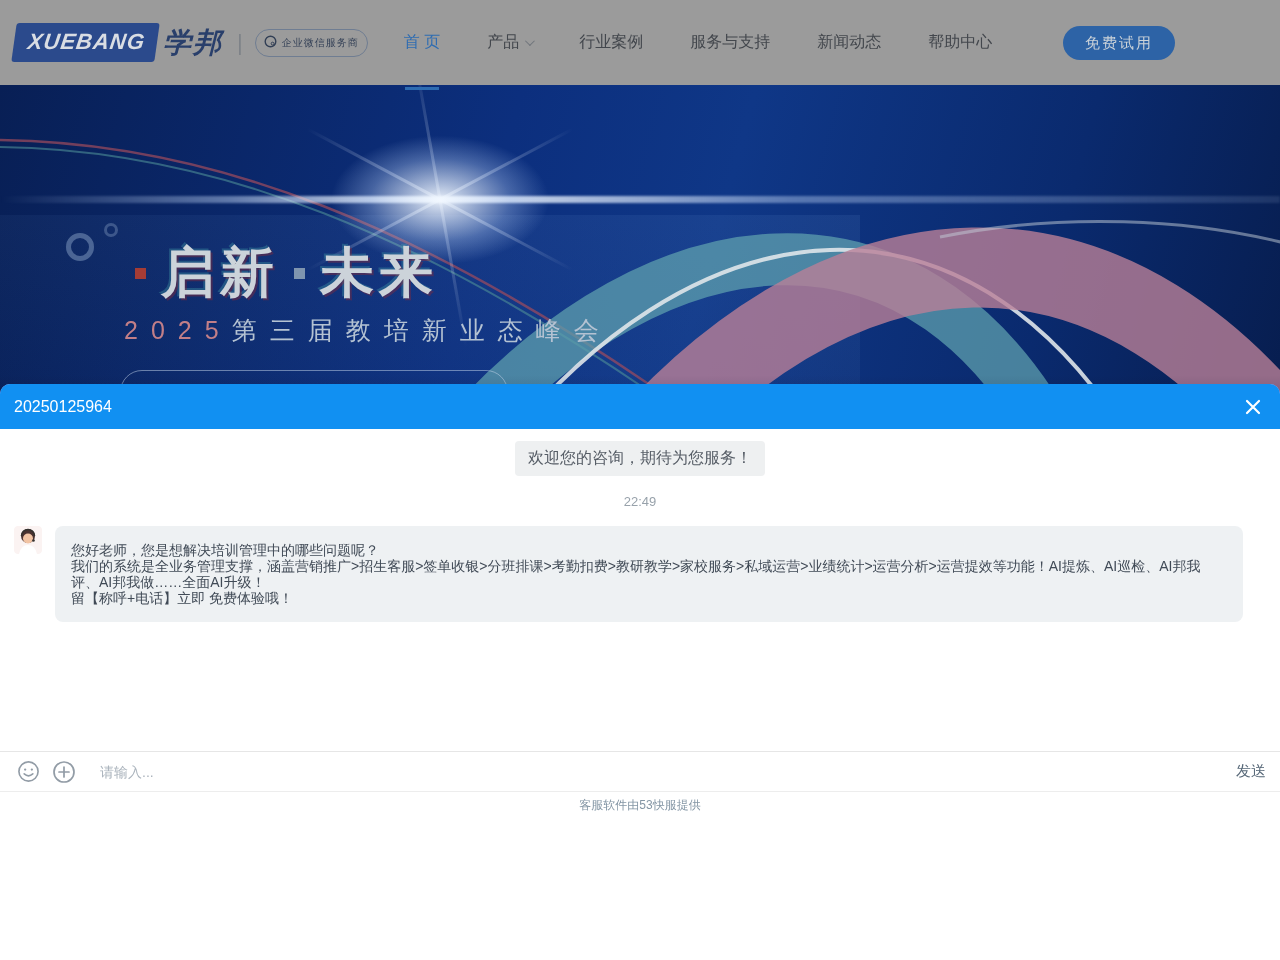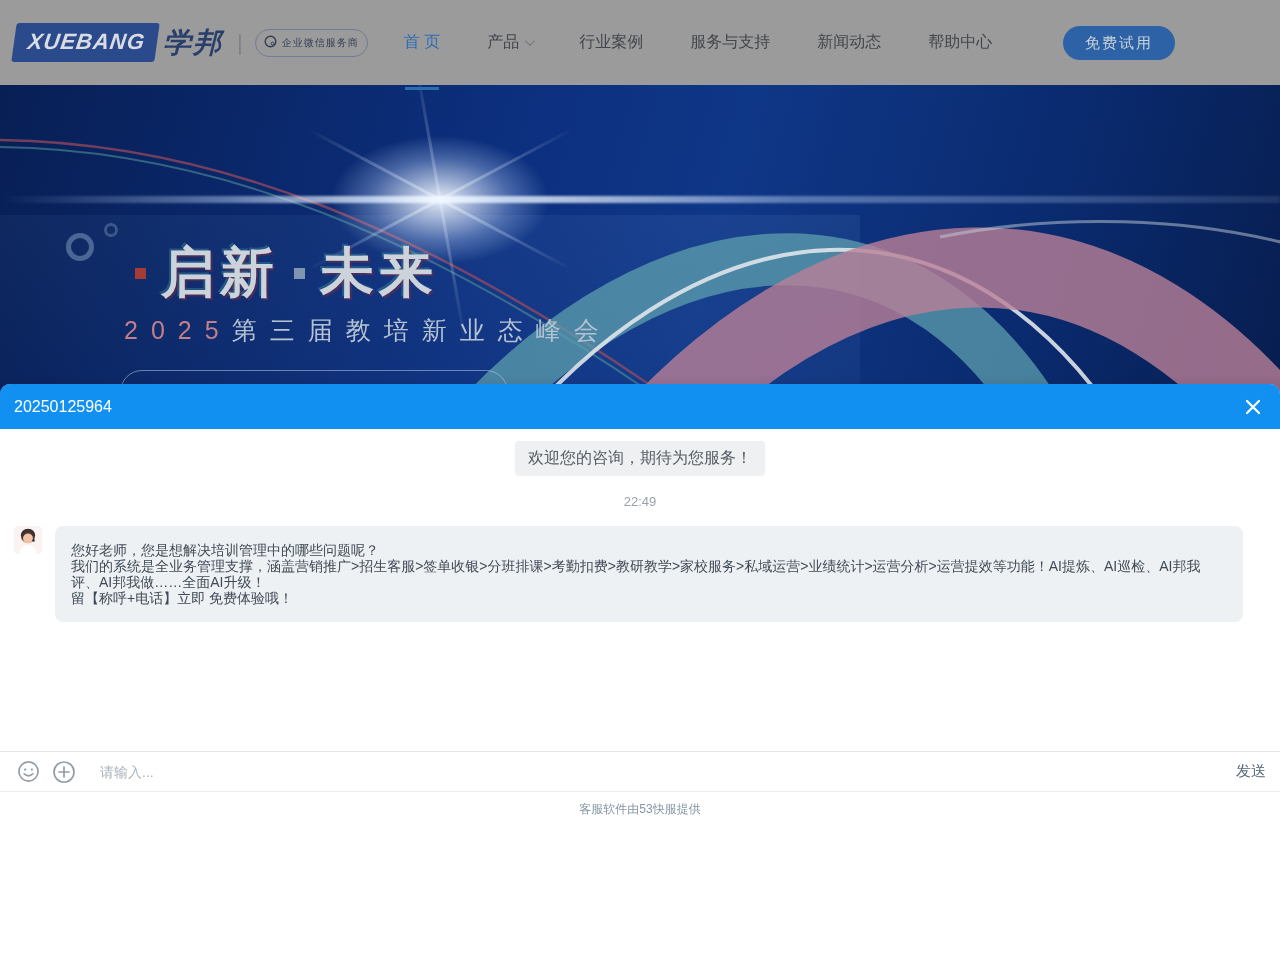--- a/index.html
+++ b/index.html
@@ -60,21 +60,21 @@
   .timestamp { text-align:center; margin-top:18px; font-size:13px; color:#98a2ab; }
   .msg-row { display:flex; align-items:flex-start; margin:17px 37px 0 14px; gap:13px; }
   .avatar { width:28px; height:28px; border-radius:4px; overflow:hidden; flex:0 0 auto; }
   .bubble { background:#eef1f3; border-radius:8px; padding:16px; font-size:14px; line-height:16px; color:#404a56; flex:1 1 auto; white-space:pre-line; }
 
   .input-row { flex:0 0 auto; height:40px; border-top:1px solid #e6e6e6; display:flex; align-items:center; padding:0 14px 0 16px; gap:12px; background:#fff; }
   .icon-btn { width:24px; height:24px; cursor:pointer; flex:0 0 auto; display:flex; align-items:center; justify-content:center; }
   .chat-input { flex:1 1 auto; border:none; outline:none; font-size:14px; color:#404a56; margin-left:12px; font-family:inherit; background:transparent; }
   .chat-input::placeholder { color:#aab3bc; }
   .send-btn { font-size:15px; color:#576878; cursor:pointer; flex:0 0 auto; background:none; border:none; font-family:inherit; }
-  .chat-footer { flex:0 0 auto; height:27px; border-top:1px solid #ededed; display:flex; align-items:flex-end; justify-content:center; background:#fff; }
+  .chat-footer { flex:0 0 auto; height:27px; border-top:1px solid #ededed; display:flex; align-items:center; justify-content:center; background:#fff; }
   .chat-footer span { font-size:12px; color:#8496a5; cursor:pointer; }
 </style>
 </head>
 <body>
 
 <div class="app">
 
   <header class="nav">
     <div class="nav-left">
       <div class="logo-box">

